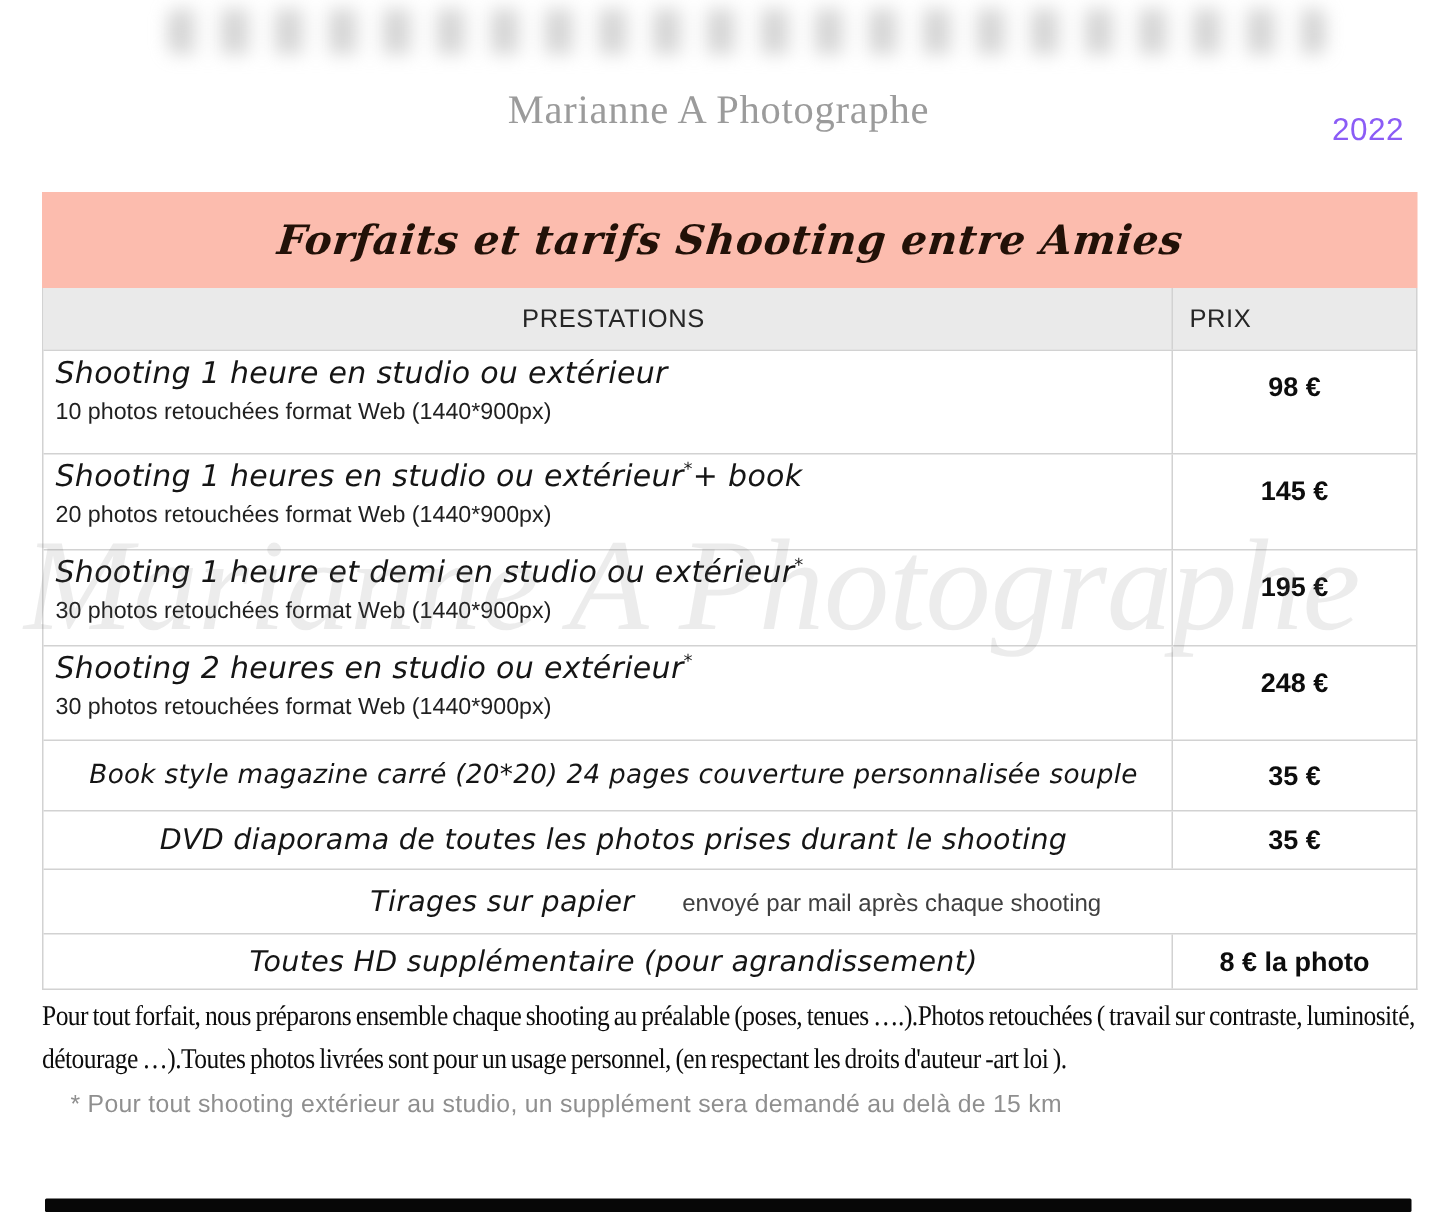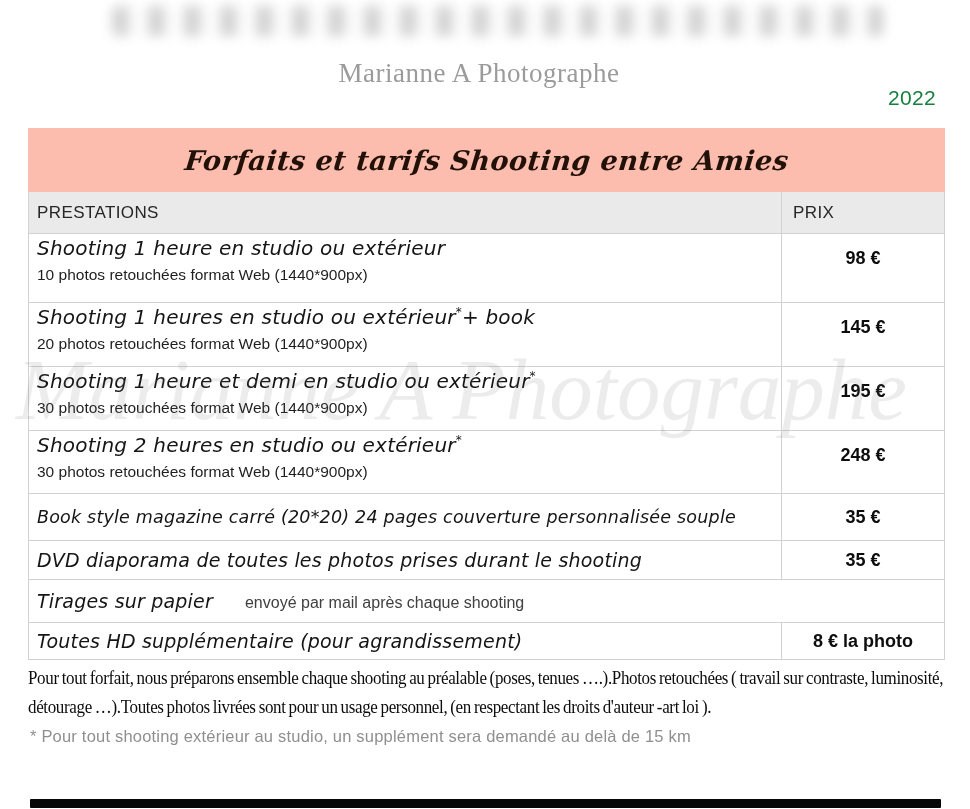--- a/index.html
+++ b/index.html
@@ -19,22 +19,22 @@
     filter:blur(6px);
     border-radius:6px;
   }
   .brand{
     position:absolute;left:0;right:0;top:58px;
     text-align:center;
     font-family:"Liberation Serif", serif;
     font-size:27px;color:#9b9b9b;letter-spacing:.5px;
   }
   .year{
-    position:absolute;right:22px;top:86px;
-    font-size:21px;color:#15803d;letter-spacing:.3px;
+    position:absolute;right:22px;top:75px;
+    font-size:21px;color:#8b5cf6;letter-spacing:.3px;
   }
   
   .watermark{
     position:absolute;left:16px;top:342px;z-index:6;
     font-family:"Liberation Serif", serif;font-style:italic;
     font-size:87px;white-space:nowrap;
     color:rgba(110,110,110,0.13);
     pointer-events:none;line-height:1.1;
   }
   
@@ -46,21 +46,21 @@
   .banner-title{
     font-family:"DejaVu Serif", serif;
     font-style:italic;font-weight:bold;
     font-size:27px;color:#221108;
     transform:skewX(-6deg);letter-spacing:.5px;
   }
   .tbl{border:1px solid #d2d2d2;border-top:none;box-sizing:border-box;}
   .row{display:flex;box-sizing:border-box;border-top:1px solid #d2d2d2;background:transparent;}
   .row:first-child{border-top:none;}
   .hrow{height:41px;background:#eaeaea;}
-  .cl{flex:1;box-sizing:border-box;padding-left:8px;min-width:0;}
+  .cl{flex:1;box-sizing:border-box;padding-left:8px;min-width:0;justify-content:center;}
   .cr{
     width:163px;box-sizing:border-box;border-left:1px solid #d2d2d2;
     display:flex;justify-content:center;align-items:center;
     font-weight:bold;font-size:18px;color:#0d0d0d;
   }
   .cr.tall{align-items:flex-start;padding-top:14px;}
   .hcell{display:flex;align-items:center;font-size:17px;color:#262626;letter-spacing:.4px;}
   .hrow .cl{display:flex;align-items:center;}
   .hrow .cr{justify-content:flex-start;padding-left:11px;font-weight:normal;font-size:17px;color:#262626;letter-spacing:.4px;}
   
@@ -80,21 +80,21 @@
   .h47{height:47px;} .h43{height:43px;} .h39{height:39px;} .h37{height:37px;}
   
   .legal{
     position:absolute;left:28px;top:663px;width:1025px;
     font-family:"Liberation Serif", serif;
     font-size:19px;line-height:1.55;color:#0c0c0c;
     letter-spacing:-.4px;word-spacing:-1px;
     transform:scaleX(0.895);transform-origin:left top;
   }
   .note{
-    position:absolute;left:30px;top:727px;
+    position:absolute;left:47px;top:727px;
     font-size:16.5px;color:#8f8f8f;letter-spacing:.2px;
   }
   .scan-bar{
     position:absolute;left:30px;top:799px;width:911px;height:9px;
     background:#070707;border-radius:1px;
   }
 </style>
 </head>
 <body>
 

